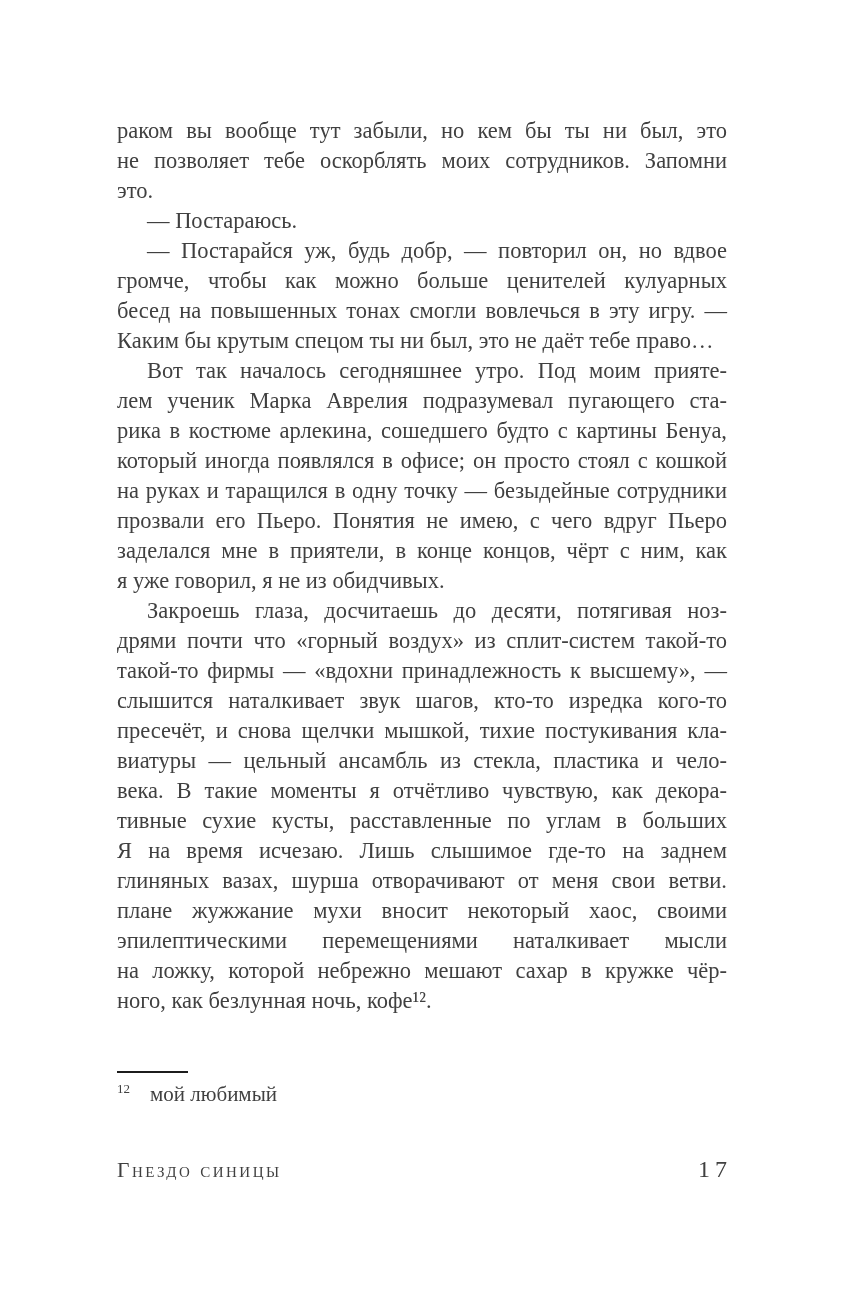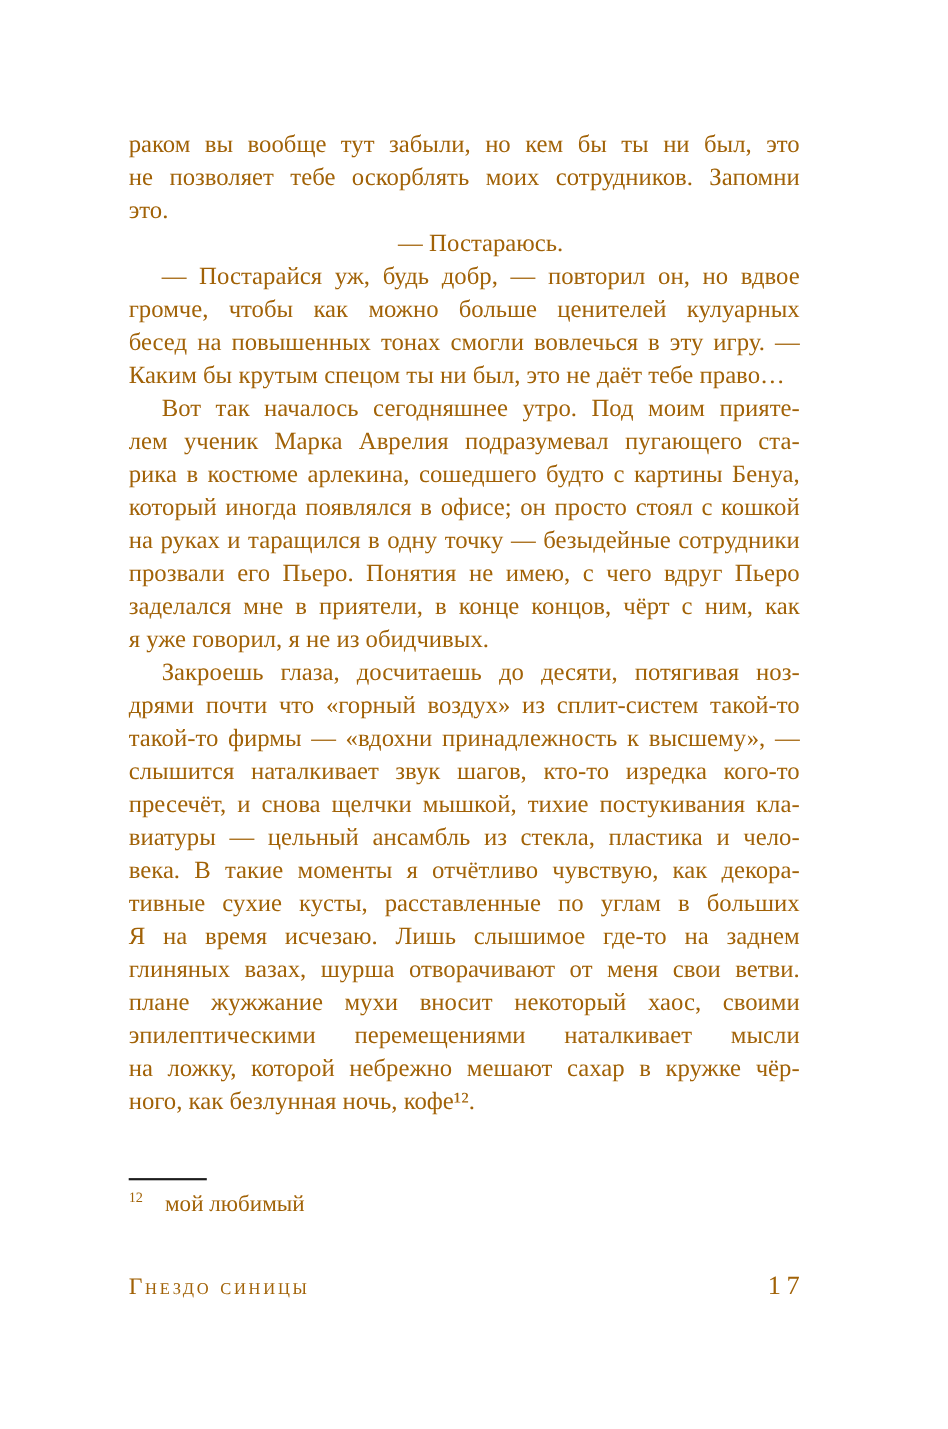--- a/index.html
+++ b/index.html
@@ -7,42 +7,41 @@
     padding: 0;
     background: #ffffff;
   }
   .page {
     position: relative;
     width: 862px;
     height: 1299px;
     background: #ffffff;
     overflow: hidden;
     font-family: "Liberation Serif", "DejaVu Serif", serif;
-    color: #a16207;
+    color: #404040;
   }
   .body-text {
     position: absolute;
     left: 117px;
     top: 116px;
     width: 610px;
     font-size: 22.5px;
   }
   .paragraph { margin: 0; }
   .line {
     height: 30px;
     line-height: 30px;
     white-space: normal;
   }
   .line.just {
     text-align: justify;
     text-align-last: justify;
   }
   .line.indent {
     padding-left: 30px;
-    text-align: center;
   }
   .footnote-rule {
     position: absolute;
     left: 117px;
     top: 1071px;
     width: 71px;
     height: 2px;
     background: #1c1c1c;
   }
   .footnote {

